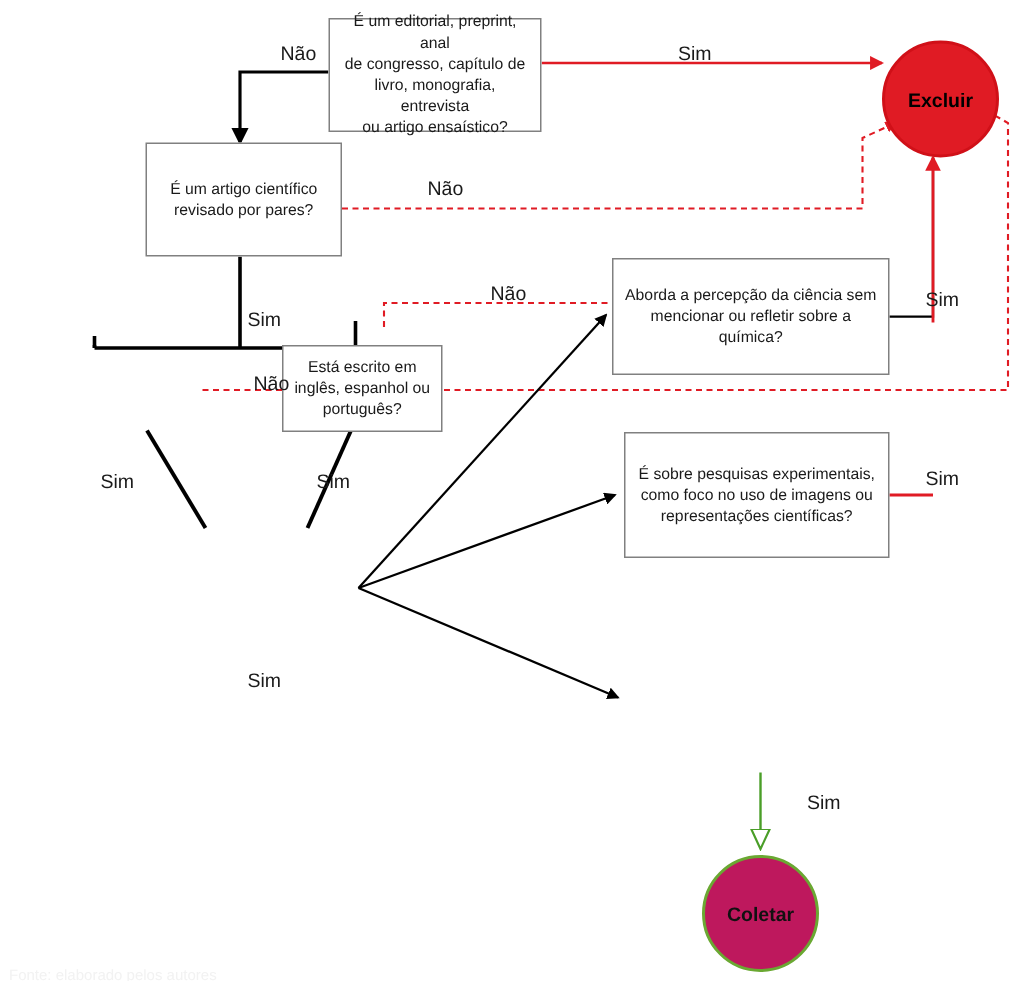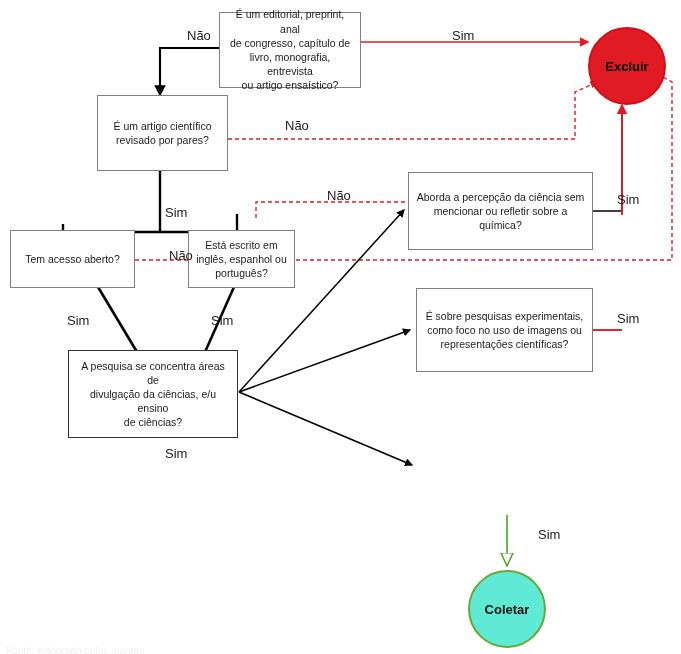--- a/index.html
+++ b/index.html
@@ -46,21 +46,21 @@
     box-sizing: border-box;
   }
   .term-exclude {
     background: #e01b24;
     border: 2px solid #d01018;
     color: #000000;
     font-size: 13px;
     text-align: center;
   }
   .term-collect {
-    background: #5eead4;
+    background: #be185d;
     border: 2px solid #6aa832;
     color: #111111;
     font-size: 13px;
   }
   .edge-label {
     position: absolute;
     font-size: 13px;
     color: #1a1a1a;
     white-space: nowrap;
     background: transparent;
@@ -133,35 +133,27 @@
 de congresso, capítulo de
 livro, monografia, entrevista
 ou artigo ensaístico?</span>
   </div>
 
   <div class="node" style="left:97px; top:95px; width:131px; height:76px;">
     <span class="txt">É um artigo científico
 revisado por pares?</span>
   </div>
 
-  <div class="node" style="left:10px; top:230px; width:125px; height:58px;">
-    <span class="txt">Tem acesso aberto?</span>
-  </div>
 
   <div class="node" style="left:188px; top:230px; width:107px; height:58px;">
     <span class="txt">Está escrito em
 inglês, espanhol ou
 português?</span>
   </div>
 
-  <div class="node" style="left:68px; top:350px; width:170px; height:88px; border-color:#333;">
-    <span class="txt">A pesquisa se concentra áreas de
-divulgação da ciências, e/u ensino
-de ciências?</span>
-  </div>
 
   <div class="node" style="left:416px; top:288px; width:177px; height:84px;">
     <span class="txt">É sobre pesquisas experimentais,
 como foco no uso de imagens ou
 representações científicas?</span>
   </div>
 
   <div class="node" style="left:408px; top:172px; width:185px; height:78px;">
     <span class="txt">Aborda a percepção da ciência sem
 mencionar ou refletir sobre a química?</span>

